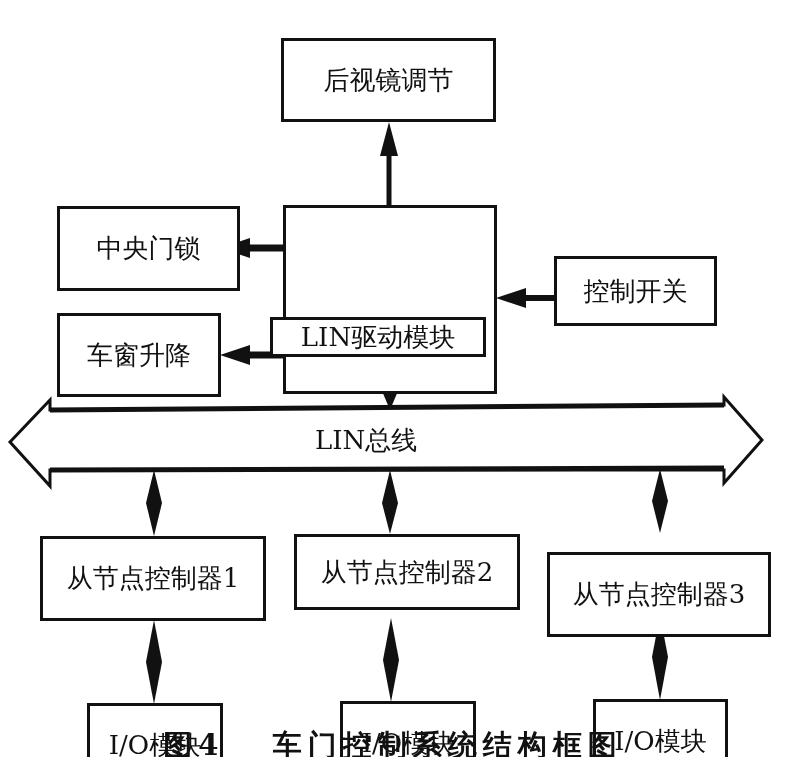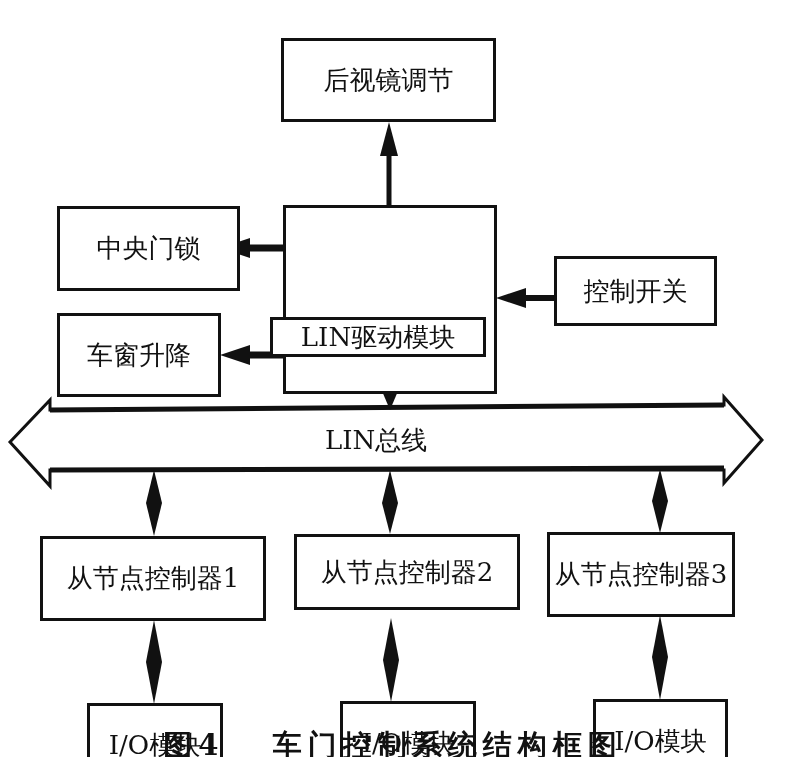--- a/index.html
+++ b/index.html
@@ -71,29 +71,29 @@
 </div>
 
 <div class="box" style="left:554px; top:256px; width:163px; height:70px;">
   <span>控制开关</span>
 </div>
 
 <div class="box" style="left:270px; top:317px; width:216px; height:40px;">
   <span>LIN驱动模块</span>
 </div>
 
-<div class="bus-label" style="left:325px; top:423px;">LIN总线</div>
+<div class="bus-label" style="left:315px; top:423px;">LIN总线</div>
 
 <div class="box" style="left:40px; top:536px; width:226px; height:85px;">
   <span>从节点控制器1</span>
 </div>
 <div class="box" style="left:294px; top:534px; width:226px; height:76px;">
   <span>从节点控制器2</span>
 </div>
-<div class="box" style="left:547px; top:532px; width:188px; height:85px;">
+<div class="box" style="left:547px; top:552px; width:224px; height:85px;">
   <span>从节点控制器3</span>
 </div>
 
 <div class="box" style="left:87px; top:703px; width:136px; height:84px; top:703px;">
   <span>I/O模块</span>
 </div>
 <div class="box" style="left:340px; top:701px; width:136px; height:84px;">
   <span>I/O模块</span>
 </div>
 <div class="box" style="left:593px; top:699px; width:135px; height:84px;">

